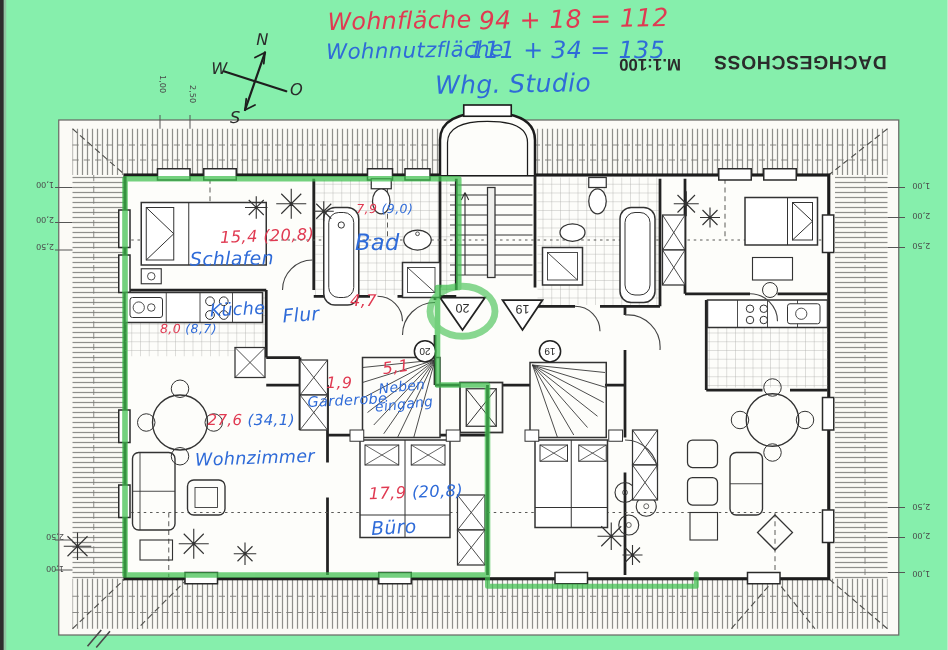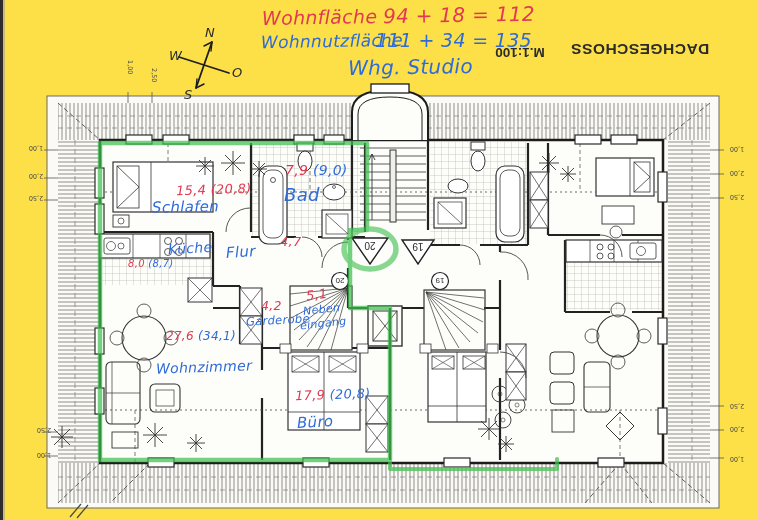--- a/index.html
+++ b/index.html
@@ -1,16 +1,16 @@
 <!DOCTYPE html>
 <html style="--red: #e03a52; --blue: #2f6bd8; --green: #3fbf4e; --ink: #2b2b2b;"><head>
 <meta charset="utf-8">
 <style>
   html,body{margin:0;padding:0;background:#e8e6e1;}
-  .page{position:relative;width:758px;height:520px;background:#fde047;overflow:hidden;
+  .page{position:relative;width:758px;height:520px;background:#86efac;overflow:hidden;
         font-family:"Liberation Sans",sans-serif;}
   .page svg{position:absolute;left:0;top:0;}
   .ov{position:absolute;white-space:nowrap;line-height:1;}
   .hw{font-family:"DejaVu Sans",sans-serif;font-style:italic;letter-spacing:.3px;}
   .red{color:var(--red,#e03a52);}
   .blue{color:var(--blue,#2f6bd8);}
   .ink{color:var(--ink,#2b2b2b);}
   .print{font-family:"Liberation Sans",sans-serif;font-style:normal;color:#2b2b2b;}
   .rot180{transform:rotate(180deg);}
   .dim{font-size:6.5px;color:#4a4a4a;width:20px;text-align:center;font-family:"DejaVu Sans",sans-serif;}
@@ -340,34 +340,34 @@
 <span class="ov print rot180" style="left:487px;top:45px;width:66px;text-align:center;font-size:13.5px;font-weight:bold;">M.1:100</span>
 
 <span class="ov hw ink" style="left:205px;top:26px;font-size:13px;">N</span>
 <span class="ov hw ink" style="left:169px;top:49px;font-size:13px;">W</span>
 <span class="ov hw ink" style="left:232px;top:66px;font-size:13px;">O</span>
 <span class="ov hw ink" style="left:184px;top:88px;font-size:13px;">S</span>
 
 <span class="ov hw red" style="left:176px;top:183px;font-size:13px;transform:rotate(-2deg);">15,4 (20,8)</span>
 <span class="ov hw blue" style="left:152px;top:200px;font-size:15px;transform:rotate(-1deg);">Schlafen</span>
 
-<span class="ov hw pair" style="left:285px;top:163px;font-size:14px;">
+<span class="ov hw pair" style="left:285px;top:163px;font-size:10px;">
   <span class="red">7,9</span>&nbsp;<span class="blue">(9,0)</span>
 </span>
 <span class="ov hw blue" style="left:284px;top:186px;font-size:18px;">Bad</span>
 
 <span class="ov hw red" style="left:280px;top:235px;font-size:13px;">4,7</span>
 <span class="ov hw blue" style="left:226px;top:245px;font-size:15px;transform:rotate(-4deg);">Flur</span>
 
 <span class="ov hw blue" style="left:168px;top:241px;font-size:14px;transform:rotate(-3deg);">Küche</span>
 <span class="ov hw pair" style="left:128px;top:259px;font-size:10px;">
   <span class="red">8,0</span>&nbsp;<span class="blue">(8,7)</span>
 </span>
 
-<span class="ov hw red" style="left:261px;top:300px;font-size:12.5px;">4,2</span>
+<span class="ov hw red" style="left:261px;top:300px;font-size:12.5px;">1,9</span>
 <span class="ov hw blue" style="left:246px;top:315px;font-size:11.5px;transform:rotate(-3deg);">Garderobe</span>
 
 <span class="ov hw red" style="left:306px;top:288px;font-size:13px;transform:rotate(-8deg);">5,1</span>
 <span class="ov hw blue" style="left:303px;top:304px;font-size:11px;transform:rotate(-6deg);">Neben</span>
 <span class="ov hw blue" style="left:300px;top:318px;font-size:11px;transform:rotate(-6deg);">eingang</span>
 
 <span class="ov hw pair" style="left:166px;top:330px;font-size:12px;">
   <span class="red">27,6</span>&nbsp;<span class="blue">(34,1)</span>
 </span>
 <span class="ov hw blue" style="left:156px;top:360px;font-size:14px;transform:rotate(-2deg);">Wohnzimmer</span>

